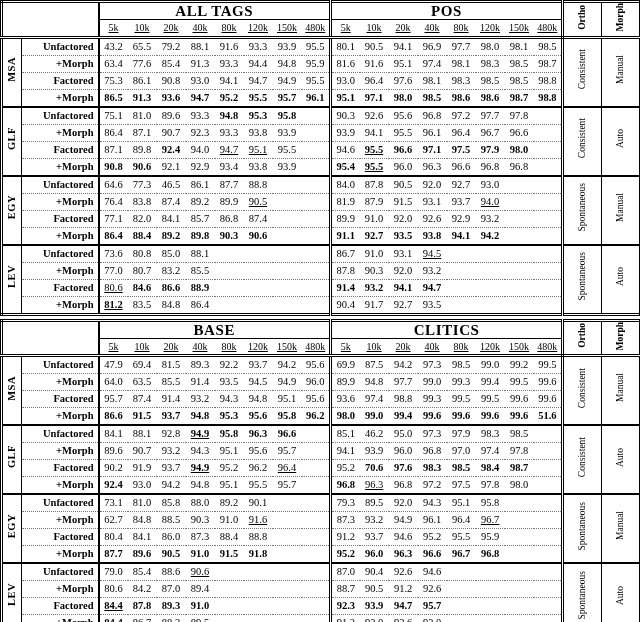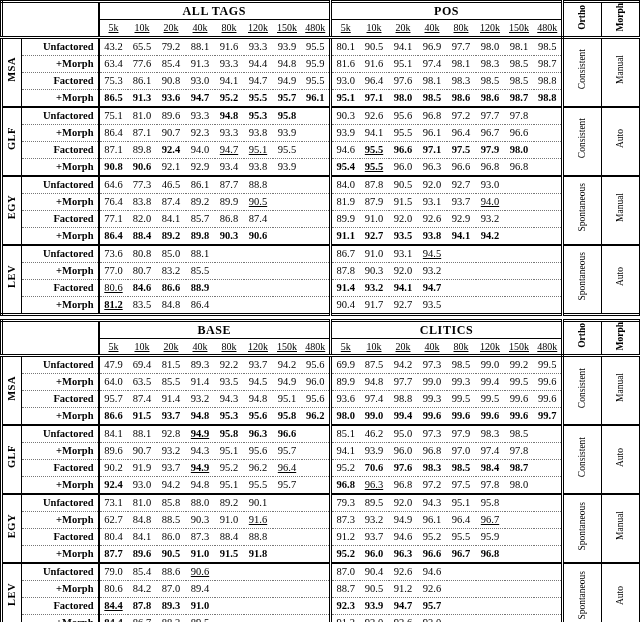--- a/index.html
+++ b/index.html
@@ -3,21 +3,21 @@
 <meta charset="utf-8">
 <style>
   *{box-sizing:border-box;}
   html,body{margin:0;padding:0;}
   body{width:640px;background:#ffffff;color:#000;font-family:"Liberation Serif","DejaVu Serif",serif;}
   #tables-root{width:640px;}
   table{border-collapse:collapse;table-layout:fixed;width:639px;border:3px double #000;margin:0 0 3px 0;}
   td{padding:0;text-align:center;vertical-align:middle;font-size:10.5px;height:16px;line-height:16px;white-space:nowrap;overflow:hidden;}
   tr.hrow1 td{height:14px;line-height:14px;}
   tr.hrow2 td{height:13px;line-height:13px;border-bottom:3px double #000;text-decoration:underline;}
-  td.sec-head{font-weight:bold;font-size:12px;letter-spacing:0.6px;border-bottom:1px solid #000;}
+  td.sec-head{font-weight:bold;font-size:15px;letter-spacing:0.6px;border-bottom:1px solid #000;}
   td.size-head{font-size:10px;}
   td.corner{border-right:2px solid #000;border-bottom:3px double #000;}
   td.rlabel{font-weight:bold;text-align:right;padding-right:4px;border-right:2px solid #000;font-size:10.5px;}
   td.sep-l{border-left:3px double #000;}
   td.thin-l{border-left:1px solid #000;}
   td.vcell{overflow:visible;}
   .vtext{display:inline-block;writing-mode:vertical-rl;transform:rotate(180deg);line-height:1;}
   td.lang{border-right:1px solid #000;}
   td.lang .vtext{font-weight:bold;font-size:10.5px;letter-spacing:0.5px;}
   td.side .vtext{font-size:9.5px;}
@@ -518,21 +518,21 @@
           <td class="num bold">95.6</td>
           <td class="num bold">95.8</td>
           <td class="num bold">96.2</td>
           <td class="num sep-l bold">98.0</td>
           <td class="num bold">99.0</td>
           <td class="num bold">99.4</td>
           <td class="num bold">99.6</td>
           <td class="num bold">99.6</td>
           <td class="num bold">99.6</td>
           <td class="num bold">99.6</td>
-          <td class="num bold">99.7</td>
+          <td class="num bold">51.6</td>
         </tr>
         <tr class="group-start">
           <td class="vcell lang" rowspan="4"><span class="vtext">GLF</span></td>
           <td class="rlabel">Unfactored</td>
           <td class="num">84.1</td>
           <td class="num">88.1</td>
           <td class="num">92.8</td>
           <td class="num bold ul">94.9</td>
           <td class="num bold">95.8</td>
           <td class="num bold">96.3</td>

